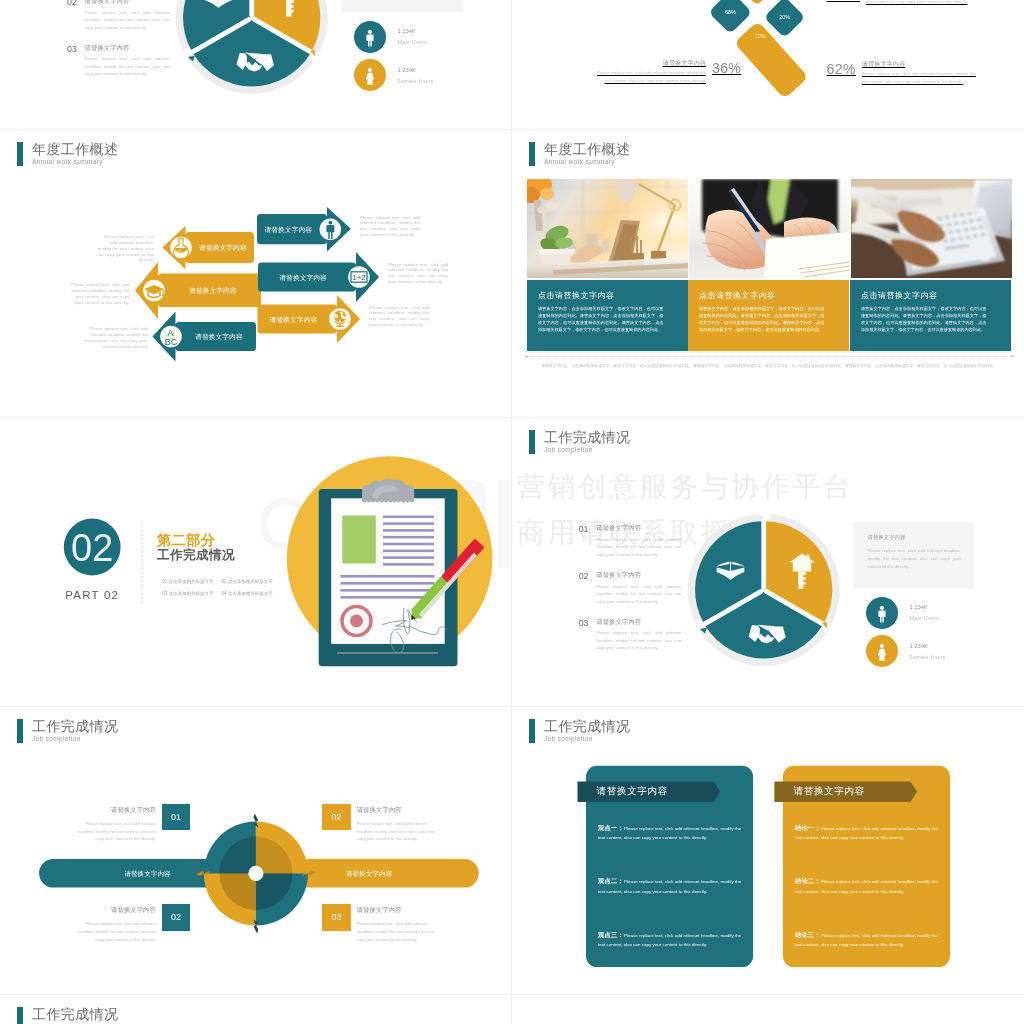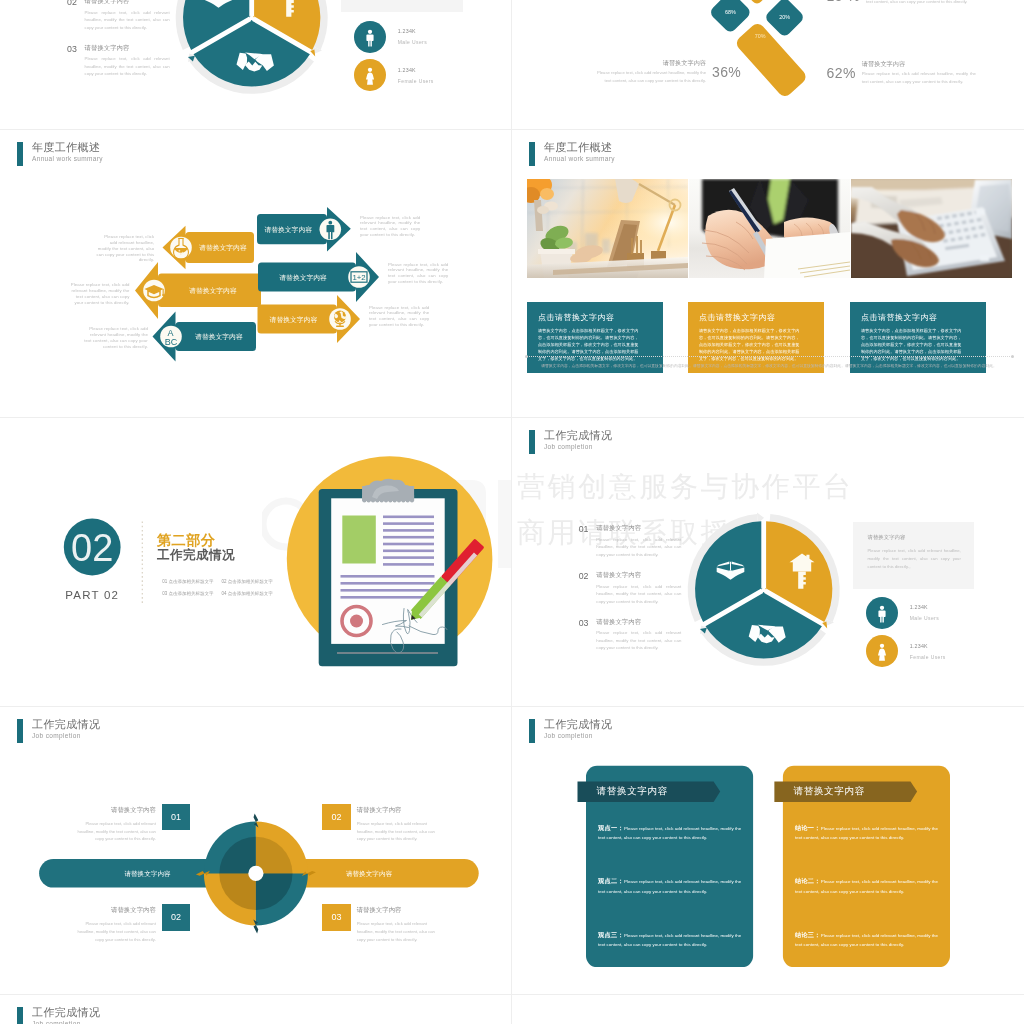--- a/index.html
+++ b/index.html
@@ -7,33 +7,33 @@
   .page{position:relative;width:1024px;height:1024px;background:#ffffff;overflow:hidden;}
   .vdiv{position:absolute;top:0;left:511px;width:1px;height:1024px;background:#eeeeee;}
   .hdiv{position:absolute;left:0;width:1024px;height:1px;background:#eeeeee;}
   .slide{position:absolute;width:512px;height:288px;overflow:hidden;background:transparent;}
   .slide>svg{position:absolute;left:0;top:0;}
 
   
   .shead{position:absolute;left:17px;top:13px;display:flex;}
   .shead .bar{width:6px;height:24px;background:#1B6E7C;}
   .shead .txt{margin-left:9px;line-height:1;}
-  .shead .t1{font-size:11px;color:#6c6c6c;letter-spacing:.4px;}
+  .shead .t1{font-size:14px;color:#6c6c6c;letter-spacing:.4px;}
   .shead .t2{font-size:6.5px;color:#9a9a9a;margin-top:3px;letter-spacing:.35px;}
 
   .arrow-lbl{font-size:6.8px;fill:#FCFAF2;font-family:"Liberation Sans",sans-serif;}
   .body-txt{color:#bdbdbd;font-size:4.3px;line-height:1.36;letter-spacing:.1px;}
   .ar-note{position:absolute;}
 
   
   .ph{position:absolute;top:50px;height:99px;width:161px;overflow:hidden;}
   .ph1{left:15px}
   .ph2{left:177px}
   .ph3{left:339px}
-.pcard{position:absolute;width:136px;height:71px;margin-top:22px;}
+.pcard{position:absolute;width:161px;height:71px;}
   .pct{color:#fff;font-size:8.0px;margin:12px 0 0 10.9px;letter-spacing:.5px;line-height:1;}
   .pcb{color:#fff;font-size:4.1px;line-height:1.73;margin:5px 24.5px 0 10.9px;letter-spacing:.05px;text-align:justify;}
   .pfsep{position:absolute;left:15px;top:227px;width:485px;height:0;border-top:0.6px dotted #d7d7d7;}
   .pfsep:before{content:"";position:absolute;left:-2px;top:-2px;width:3px;height:3px;border-radius:50%;background:#d0d0d0;}
   .pfsep:after{content:"";position:absolute;right:-2px;top:-2px;width:3px;height:3px;border-radius:50%;background:#d0d0d0;}
   .pfoot{position:absolute;left:24px;top:234px;width:466px;color:#b9b9b9;font-size:3.8px;line-height:2.05;text-align:center;}
 
   
   .sd-title-top{position:absolute;left:157px;top:115.5px;font-size:14.2px;color:#E0A321;font-weight:bold;letter-spacing:.4px;line-height:1;}
   .sd-title-main{position:absolute;left:157px;top:132px;font-size:12.6px;color:#5B5B5B;font-weight:bold;letter-spacing:.4px;line-height:1;}
@@ -70,21 +70,21 @@
   .cyc-body{font-size:4.2px;color:#c0c0c0;line-height:1.82;margin-top:7px;}
 
   
   .pnl-title{position:absolute;top:79.5px;font-size:9.6px;color:#FDFEFE;letter-spacing:.6px;line-height:1;}
   .pnl-rows{position:absolute;top:118px;width:144px;}
   .pnl-row{position:absolute;left:0;width:144px;line-height:2.15;font-size:4.4px;}
   .pr-lead{font-size:6.2px;color:#FDFEFE;font-weight:bold;letter-spacing:.3px;line-height:1;}
   .pr-body{font-size:4.4px;color:#FDFEFE;letter-spacing:.05px;line-height:2.15;}
 
   
-  .pct-callout{position:absolute;display:flex;align-items:center;}
+  .pct-callout{position:absolute;display:flex;text-decoration:underline;}
   .pc-left{left:80px;top:219px;}
   .pc-right{left:314.6px;}
   .pc-num{font-size:14px;color:#8a8a8a;letter-spacing:.4px;}
   .pc-left .pc-num{margin-left:6px;}
   .pc-right .pc-num{margin-right:6px;}
   .pc-txt{width:114px;}
   .pc-left .pc-txt{text-align:right;}
   .pc-ttl{font-size:6.2px;color:#909090;line-height:1;}
   .pc-body{font-size:4.2px;color:#c2c2c2;line-height:1.85;margin-top:3px;text-align:justify;}
   .pc-left .pc-body{text-align:right;}

